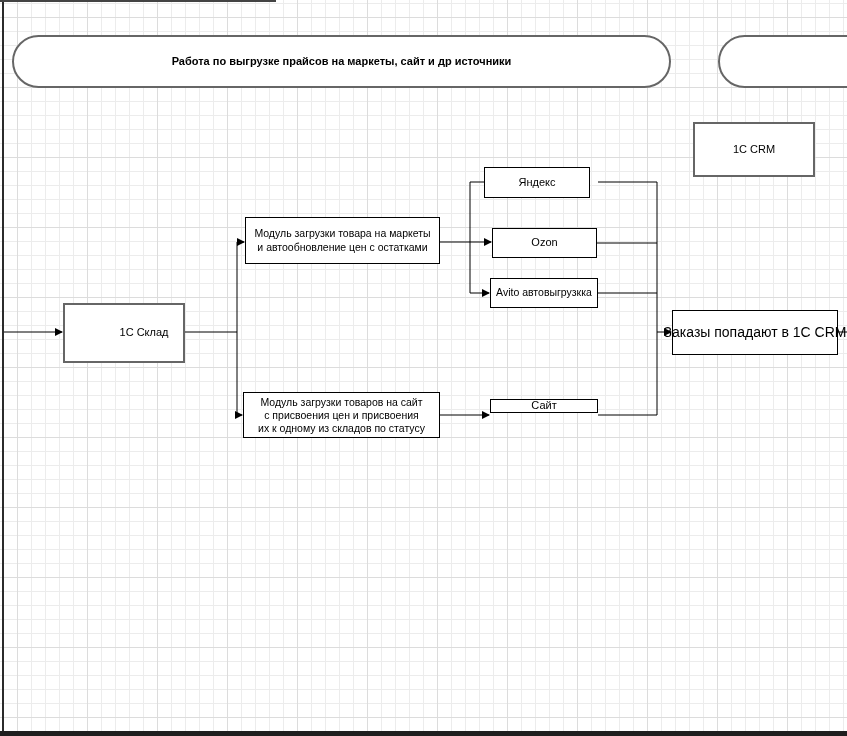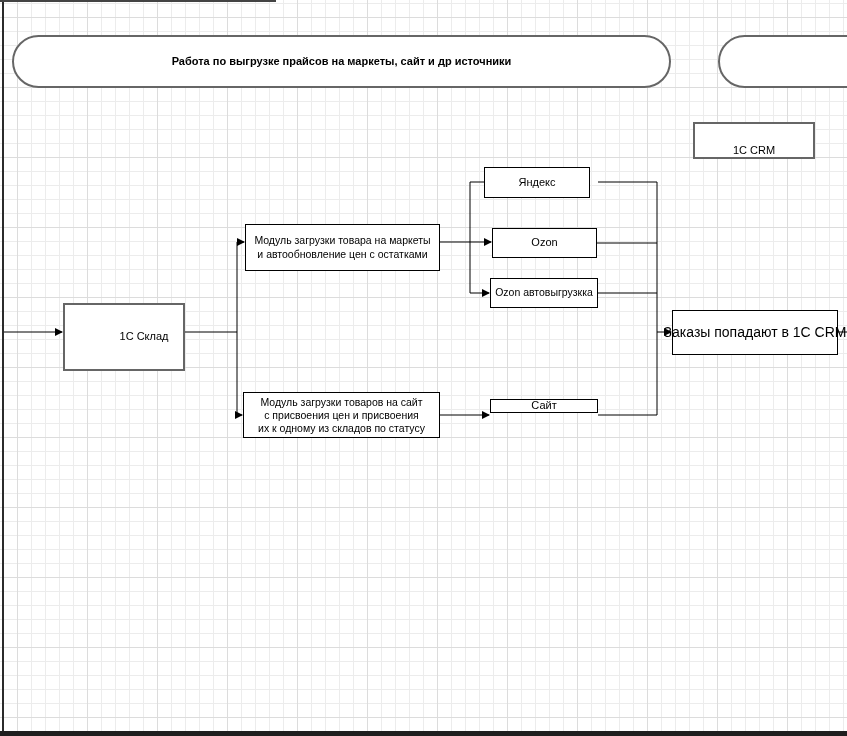--- a/index.html
+++ b/index.html
@@ -36,23 +36,23 @@
     font-size: 11px;
     line-height: 13.5px;
     white-space: nowrap;
   }
   .node.gray { border: 2px solid #666666; }
   .node.black { border: 1px solid #000000; }
   .pill { border-radius: 27px; font-weight: bold; }
 
   .pill-main   { left: 12px;  top: 35px;  width: 659px; height: 53px; }
   .pill-next   { left: 718px; top: 35px;  width: 310px; height: 53px; }
-  .crm-box     { left: 693px; top: 122px; width: 122px; height: 37px; align-items: flex-end; }
-  .sklad-box   { left: 63px;  top: 303px; width: 122px; height: 68px; padding-left: 40px; }
-  .module1-box { left: 245px; top: 224px; width: 195px; height: 47px; font-size: 10.5px; }
+  .crm-box     { left: 693px; top: 122px; width: 122px; height: 55px; }
+  .sklad-box   { left: 63px;  top: 303px; width: 122px; height: 60px; padding-left: 40px; }
+  .module1-box { left: 245px; top: 217px; width: 195px; height: 47px; font-size: 10.5px; }
   .module2-box { left: 243px; top: 392px; width: 197px; height: 46px; font-size: 10.5px; line-height: 13px; }
   .yandex-box  { left: 484px; top: 167px; width: 106px; height: 31px; text-align: right; }
   .ozon-box    { left: 492px; top: 228px; width: 105px; height: 30px; }
   .avito-box   { left: 490px; top: 278px; width: 108px; height: 30px; font-size: 10.5px; }
   .site-box    { left: 490px; top: 399px; width: 108px; height: 14px; }
   .orders-box  { left: 672px; top: 310px; width: 166px; height: 45px; font-size: 14px; }
 
   .multiline span { display: block; }
 
   .frame-line { position: absolute; background: #2b2b2b; z-index: 3; }
@@ -122,21 +122,21 @@
 
   <div class="node black yandex-box">
     <span>Яндекс</span>
   </div>
 
   <div class="node black ozon-box">
     <span>Ozon</span>
   </div>
 
   <div class="node black avito-box">
-    <span>Ozon автовыгрузкка</span>
+    <span>Avito автовыгрузкка</span>
   </div>
 
   <div class="node black site-box">
     <span>Сайт</span>
   </div>
 
   <div class="node black orders-box">
     <span>Заказы попадают в 1С CRM</span>
   </div>
 

